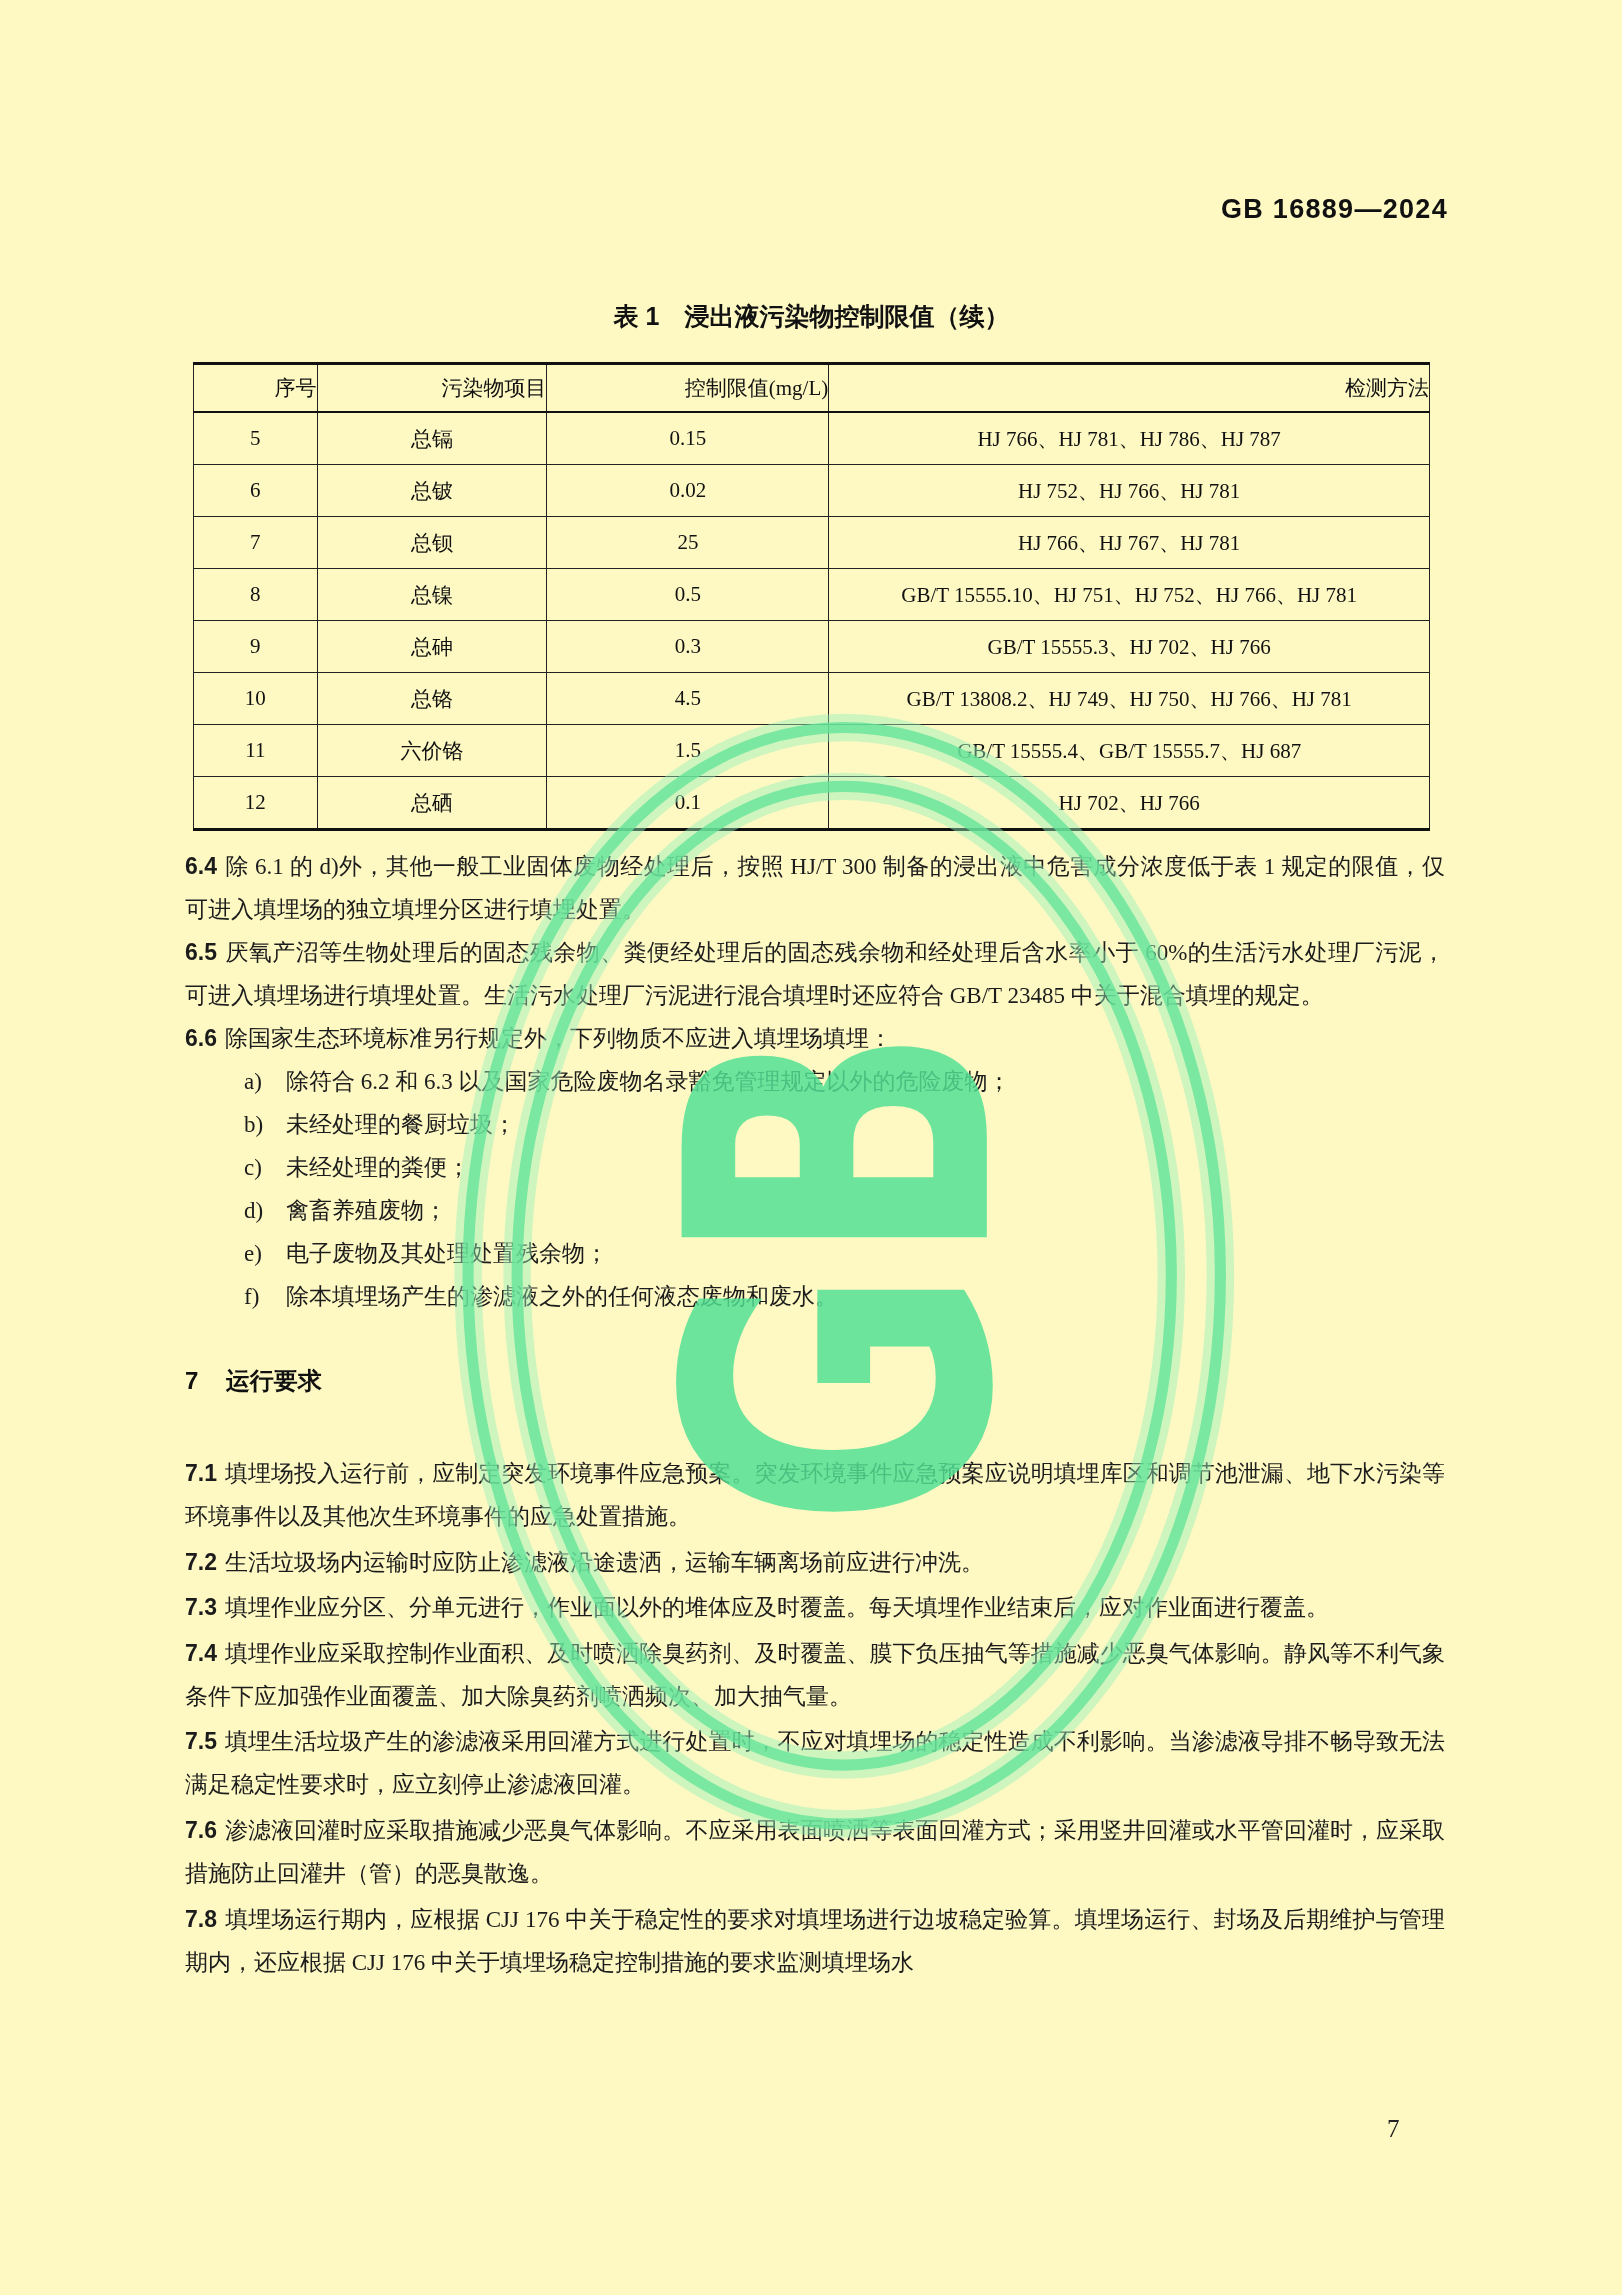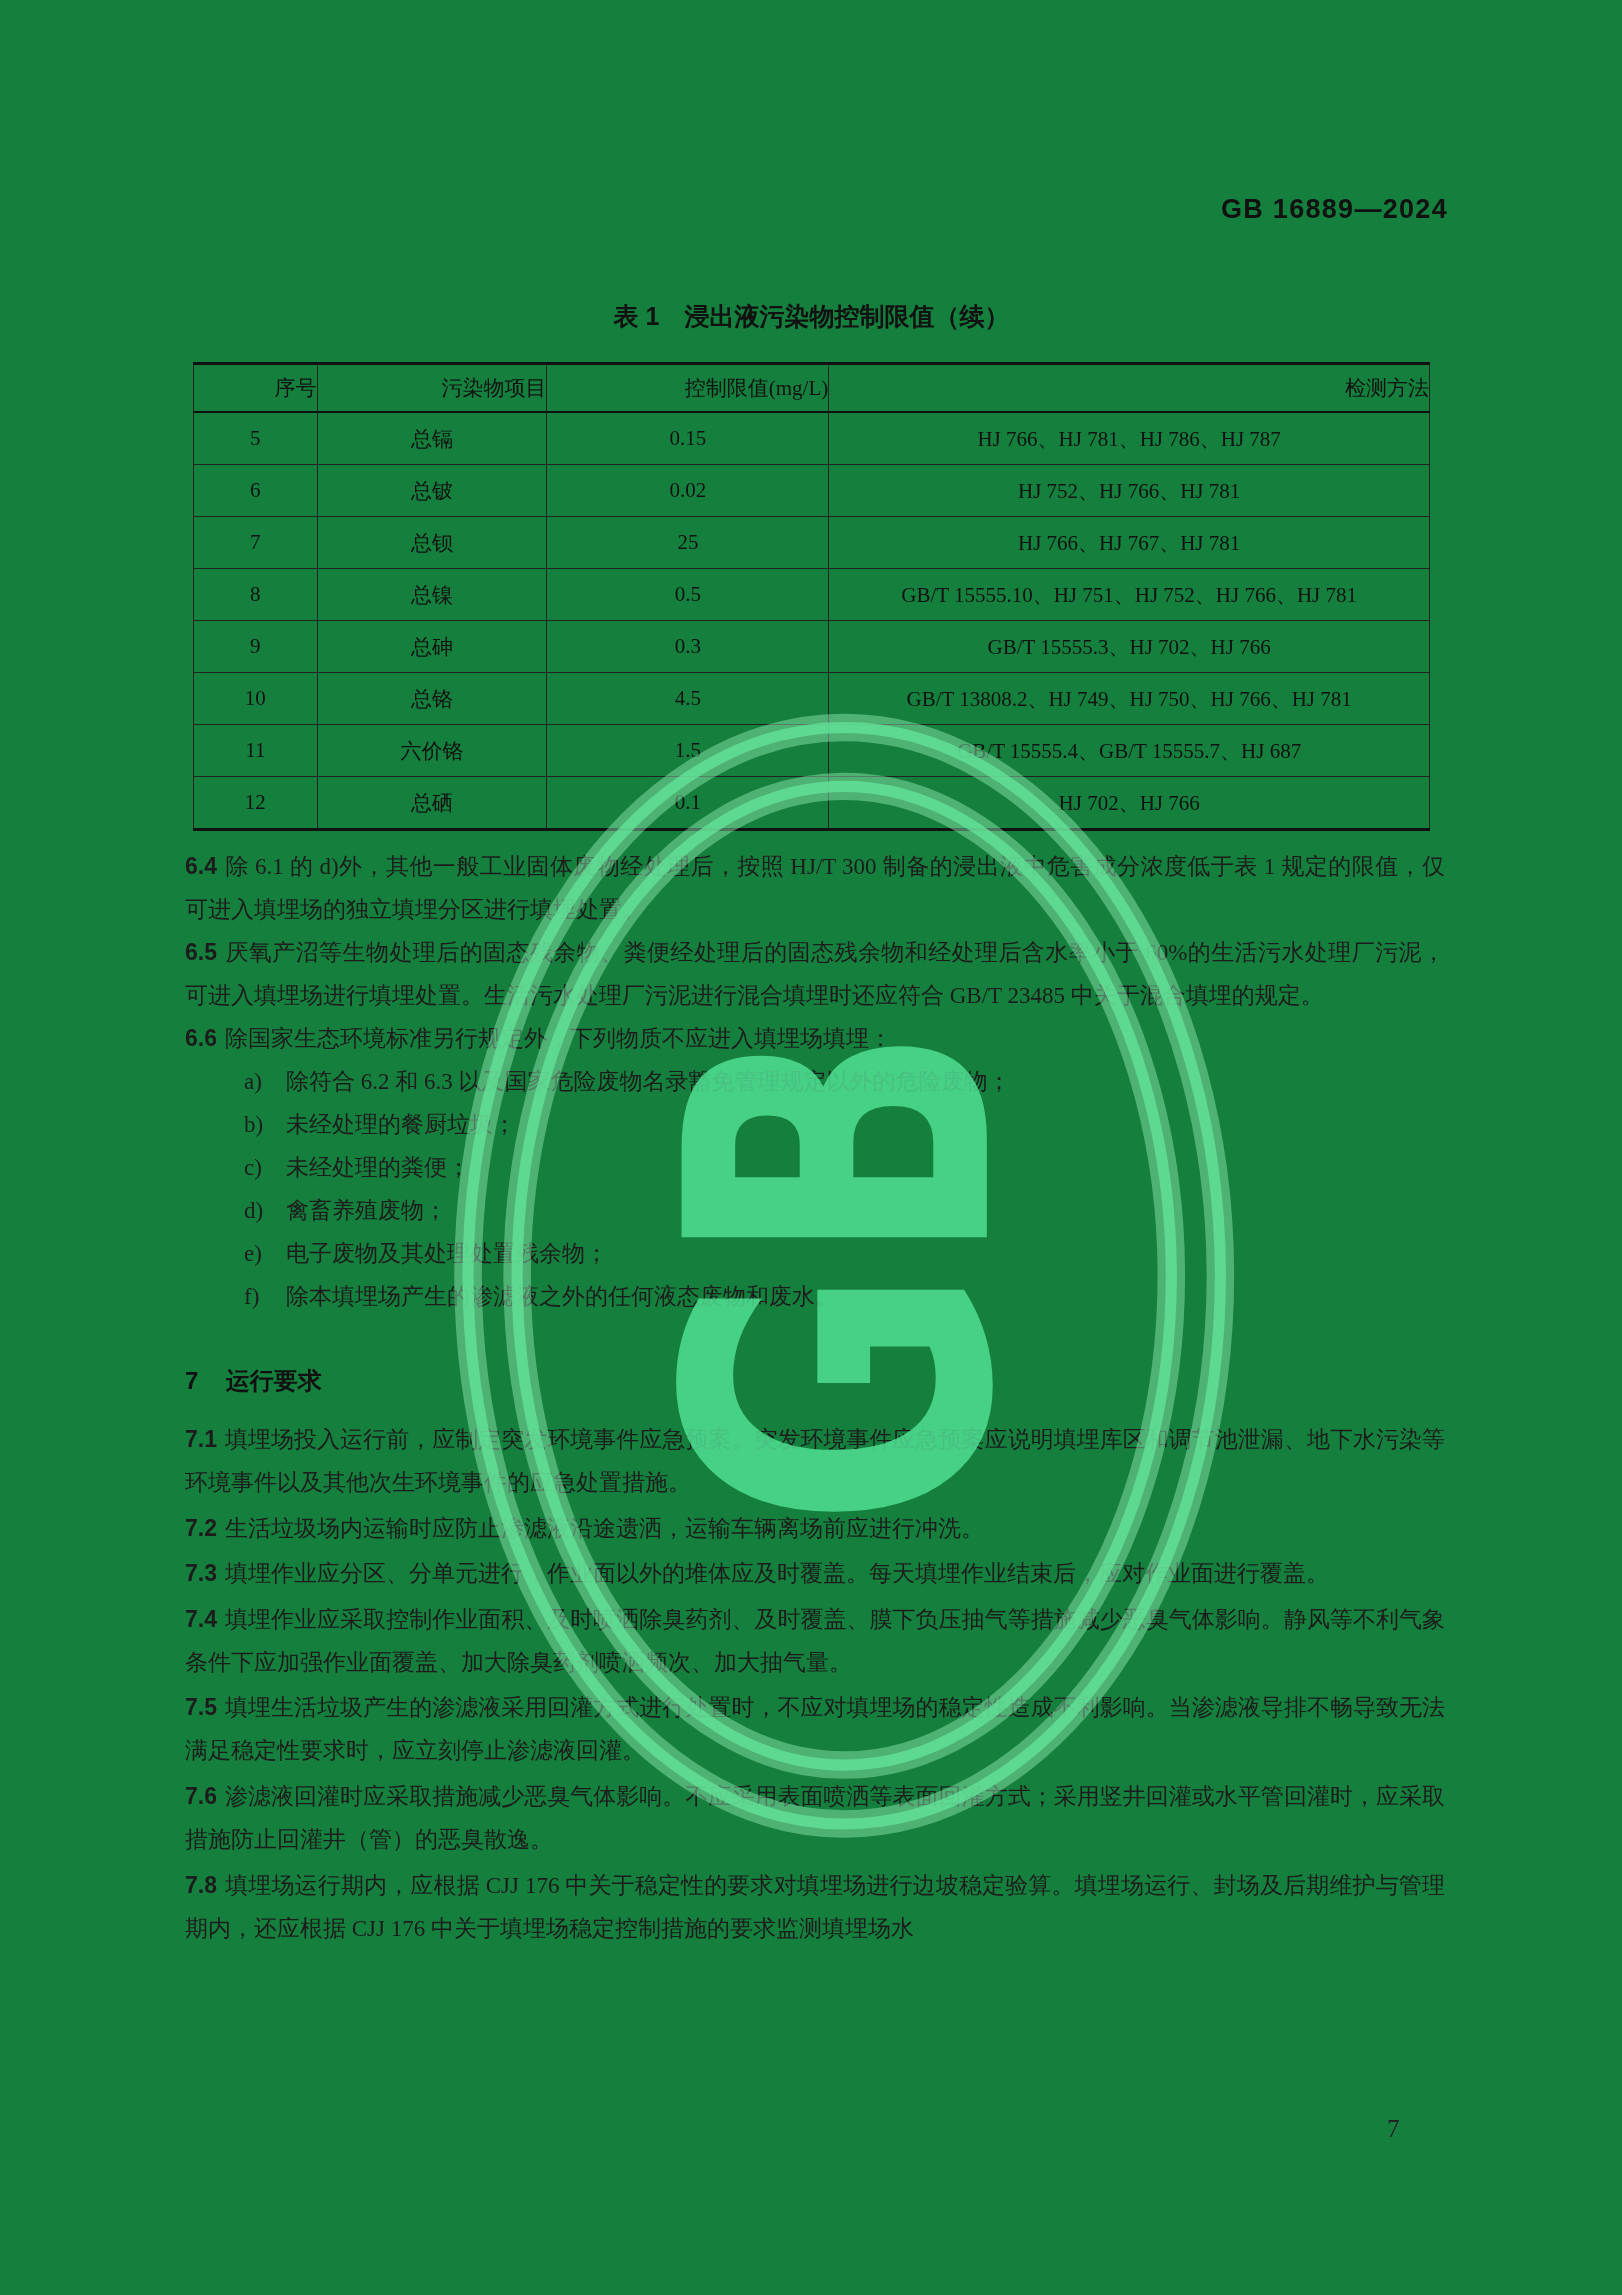--- a/index.html
+++ b/index.html
@@ -1,19 +1,19 @@
 <!DOCTYPE html>
 <html style="font-size:10.5px"><head>
 <meta charset="utf-8">
 <style>
   html,body{margin:0;padding:0;background:#888;}
   .page{
     position:relative;
     width:1623px;height:2295px;
-    background:#15803d;
+    background:#fef9c3;
     overflow:hidden;
     font-family:"Liberation Serif","DejaVu Serif",serif;
     color:#1c1c1c;
   }
   .doc-header{
     position:absolute;top:194px;right:175px;
     font-family:"Liberation Sans","DejaVu Sans",sans-serif;
     font-weight:bold;font-size:27px;letter-spacing:1.3px;color:#111;
   }
   .table-title{
@@ -47,21 +47,21 @@
   }
   .content p{margin:0;}
   .secnum{
     font-family:"Liberation Sans","DejaVu Sans",sans-serif;
     font-weight:bold;margin-right:8px;
   }
   .list-item{display:flex;}
   .list-item .marker{flex:0 0 42px;margin-left:59px;}
   .list-item .li-text{flex:1;}
   .chapter{
-    margin:41px 0 16px 0;
+    margin:41px 0 50px 0;
     font-family:"Liberation Sans","DejaVu Sans",sans-serif;
     font-weight:bold;font-size:24px;line-height:43px;color:#111;
   }
   .chapter .ch-num{margin-right:27.5px;}
   .p7{margin-top:2.6px !important;}
   .page-number{
     position:absolute;top:2115px;left:1387px;
     font-size:25px;color:#222;
   }
   .watermark{

